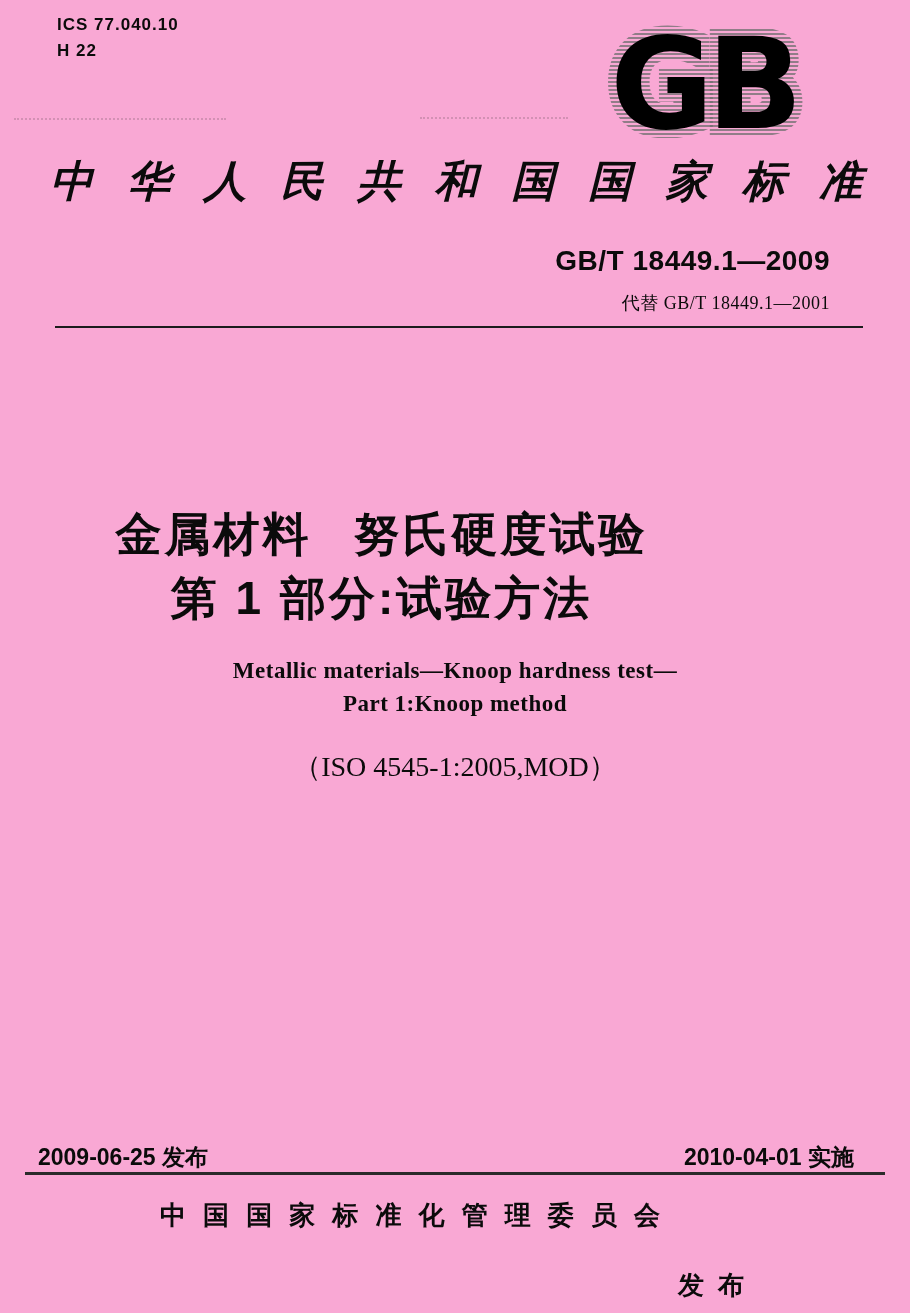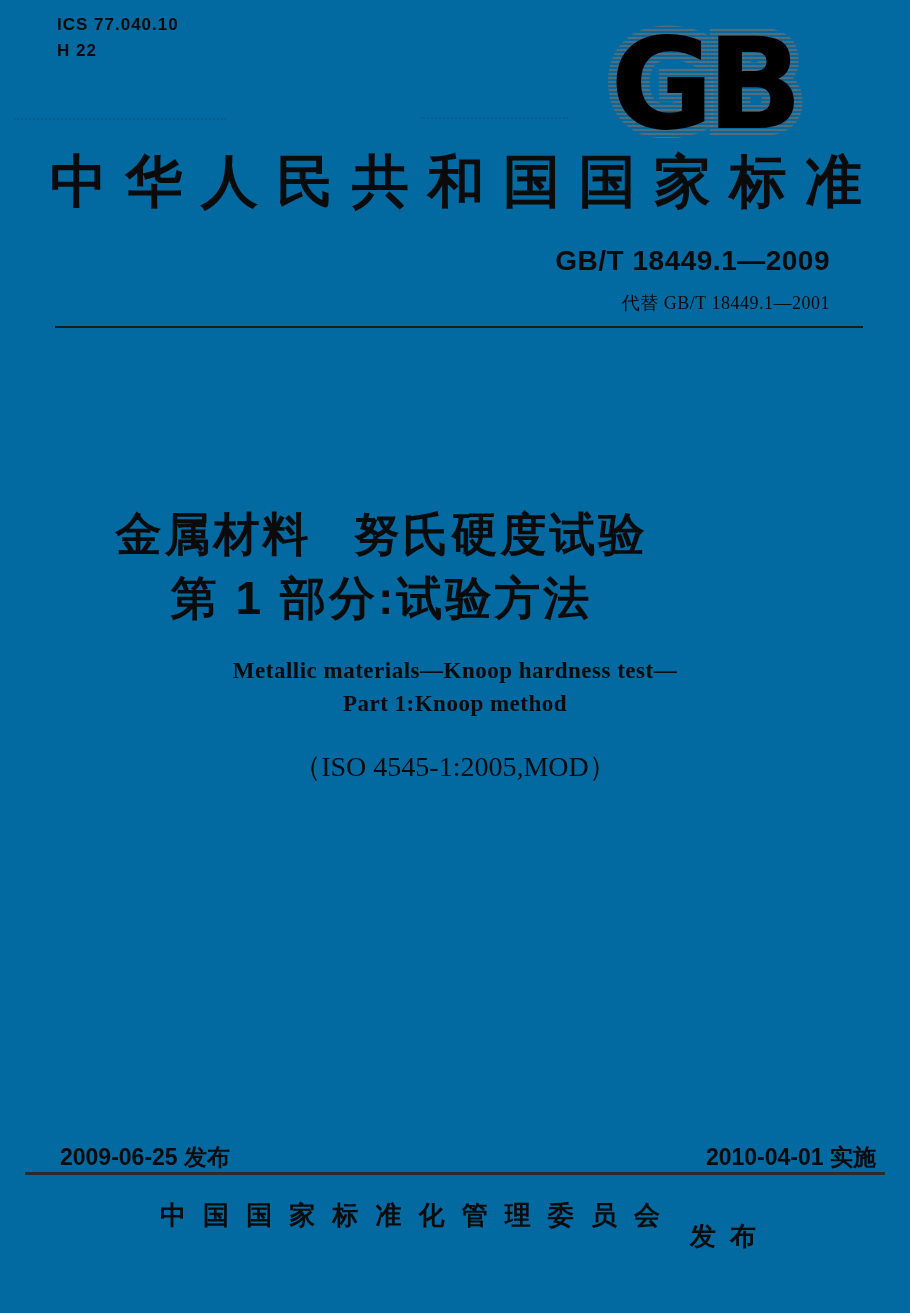--- a/index.html
+++ b/index.html
@@ -1,21 +1,21 @@
 <!DOCTYPE html>
 <html><head>
 <meta charset="utf-8">
 <style>
   html, body { margin: 0; padding: 0; background: #9a9a9a; }
   .page {
     position: relative;
     width: 910px;
     height: 1313px;
     margin: 0 auto;
-    background: #0369a1;
+    background: #f9a8d4;
     color: #0b0b0b;
     font-family: "Liberation Serif", serif;
     overflow: hidden;
   }
 
   
   .ics-block {
     position: absolute;
     left: 57px;
     top: 12px;
@@ -38,25 +38,26 @@
   .gb-logo { position: absolute; left: 603px; top: 24px; width: 200px; height: 114px; }
 
   
   .banner {
     position: absolute;
     left: 50px;
     top: 148px;
     width: 812px;
     font-family: "Liberation Serif", serif;
     font-weight: bold;
-    font-size: 57px;
+    font-size: 43px;
     line-height: 68px;
     text-align: justify;
     text-align-last: justify;
     white-space: nowrap;
+    font-style: italic;
   }
 
   
   .stdnum-block { position: absolute; right: 80px; top: 246px; text-align: right; }
   .stdnum-block .std-no {
     font-family: "Liberation Sans", sans-serif;
     font-weight: bold;
     font-size: 28px;
     line-height: 30px;
     letter-spacing: 0.5px;
@@ -101,21 +102,21 @@
     position: absolute;
     left: 0; top: 748px; width: 910px;
     text-align: center;
     font-family: "Liberation Serif", serif;
     font-size: 28px;
   }
 
   
   .dates-row {
     position: absolute;
-    left: 60px; top: 1142px; width: 816px;
+    left: 38px; top: 1142px; width: 816px;
     display: flex;
     justify-content: space-between;
     font-family: "Liberation Sans", sans-serif;
     font-weight: bold;
     font-size: 23px;
   }
 
   .rule-bottom { position: absolute; left: 25px; top: 1172px; width: 860px; height: 3px; background: #2b2b2b; }
 
   
@@ -128,27 +129,26 @@
     line-height: 32px;
     white-space: nowrap;
   }
   .issuers .line2 {
     text-align: justify;
     text-align-last: justify;
     white-space: normal;
   }
   .publish-label {
     position: absolute;
-    left: 678px; top: 1219px;
+    left: 678px; top: 1268px;
     font-family: "Liberation Sans", sans-serif;
     font-weight: bold;
     font-size: 26px;
     letter-spacing: 14px;
     white-space: nowrap;
-    margin-left: 12px;
   }
 </style>
 </head>
 <body>
 
 <div class="page">
 
   <div class="ics-block">
     <div>ICS 77.040.10</div>
     <div>H 22</div>

